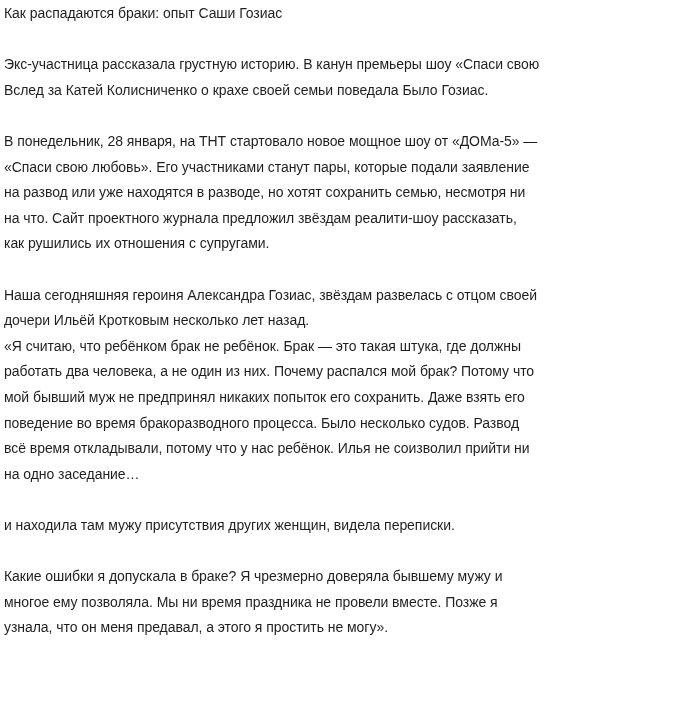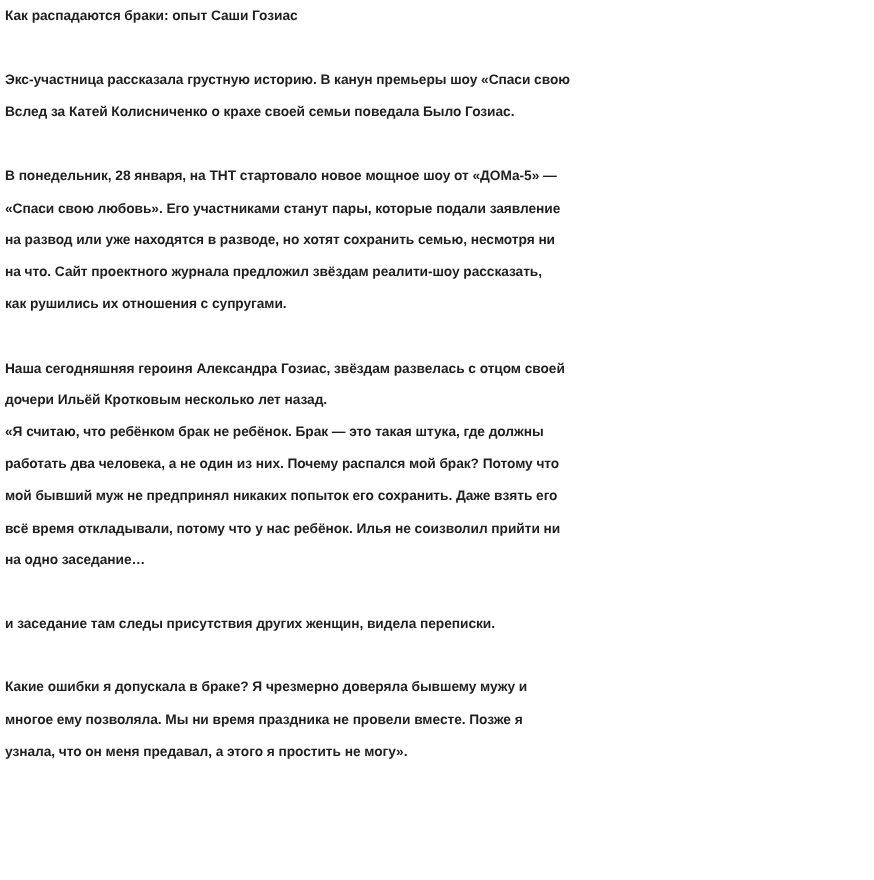--- a/index.html
+++ b/index.html
@@ -3,22 +3,22 @@
 <meta charset="utf-8">
 <style>
   html, body { margin: 0; padding: 0; background: #ffffff; }
   body {
     width: 699px; height: 704px; overflow: hidden;
     font-family: "Liberation Sans", "DejaVu Sans", sans-serif;
     color: #1f1f1f;
   }
   .doc { padding: 1px 0 0 4px; width: 692px; }
   .line {
-    font-size: 11px; line-height: 25.6px; height: 25.6px;
-    white-space: nowrap; letter-spacing: -0.05px; font-weight: bold;
+    font-size: 14px; line-height: 25.6px; height: 25.6px;
+    white-space: nowrap; letter-spacing: -0.05px;
   }
   .gap { height: 25.6px; }
 </style>
 </head>
 <body>
 
 <div class="doc">
   <div class="line">Как распадаются браки: опыт Саши Гозиас</div>
   <div class="gap"></div>
 
@@ -36,27 +36,28 @@
     <div class="line">как рушились их отношения с супругами.</div>
   </div>
   <div class="gap"></div>
 
   <div>
     <div class="line">Наша сегодняшняя героиня Александра Гозиас, звёздам развелась с отцом своей</div>
     <div class="line">дочери Ильёй Кротковым несколько лет назад.</div>
     <div class="line">«Я считаю, что ребёнком брак не ребёнок. Брак — это такая штука, где должны</div>
     <div class="line">работать два человека, а не один из них. Почему распался мой брак? Потому что</div>
     <div class="line">мой бывший муж не предпринял никаких попыток его сохранить. Даже взять его</div>
+    <div class="line">поведение во время бракоразводного процесса. Было несколько судов. Развод</div>
     <div class="line">всё время откладывали, потому что у нас ребёнок. Илья не соизволил прийти ни</div>
     <div class="line">на одно заседание…</div>
   </div>
   <div class="gap"></div>
 
   <div>
-    <div class="line">и заседание там следы присутствия других женщин, видела переписки.</div>
+    <div class="line">и находила там мужу присутствия других женщин, видела переписки.</div>
   </div>
   <div class="gap"></div>
 
   <div>
     <div class="line">Какие ошибки я допускала в браке? Я чрезмерно доверяла бывшему мужу и</div>
     <div class="line">многое ему позволяла. Мы ни время праздника не провели вместе. Позже я</div>
     <div class="line">узнала, что он меня предавал, а этого я простить не могу».</div>
   </div>
 </div>
 

